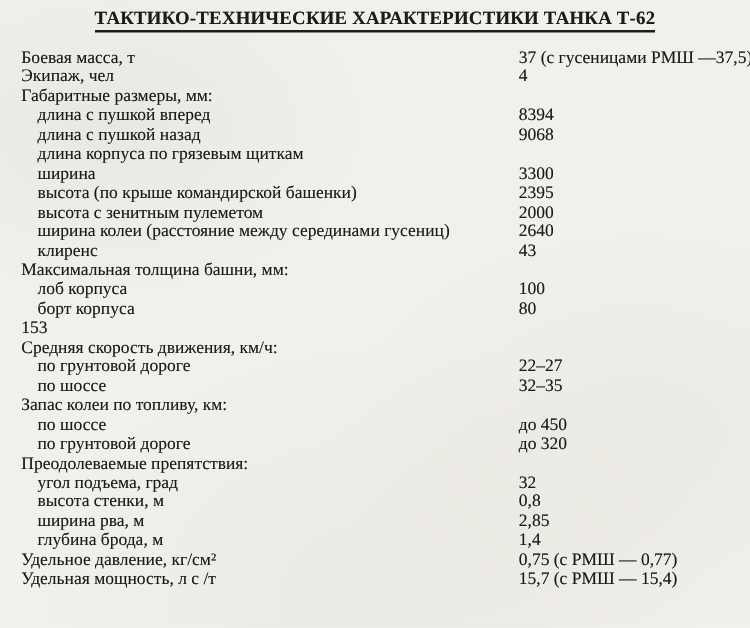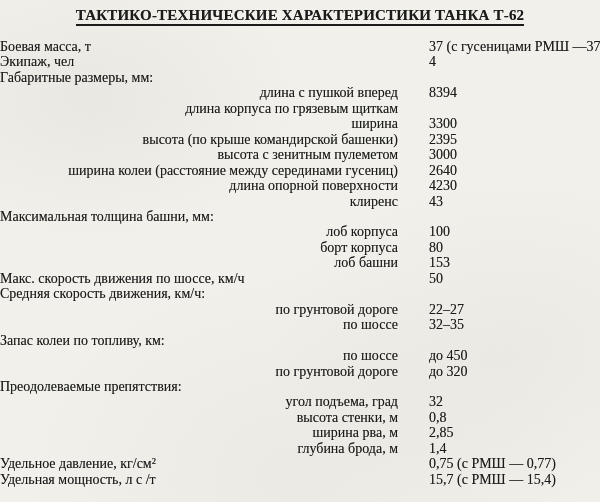--- a/index.html
+++ b/index.html
@@ -32,30 +32,29 @@
     border-bottom: 2px solid #1b1b1b;
     padding-bottom: 1px;
     text-shadow: 0 0 0.4px rgba(20,20,20,0.5);
   }
   .spec-table {
     margin-top: 13px;
   }
   .row {
     display: grid;
     grid-template-columns: 398px 1fr;
-    padding-left: 0;
+    padding-left: 17px;
     font-size: 14px;
     line-height: 15.45px;
     white-space: nowrap;
-    gap: 31px;
   }
   .row .label, .row .value {
     text-shadow: 0 0 0.4px rgba(20,20,20,0.45);
   }
-  .row.indent-1 .label { padding-left: 13px; text-align: right; }
+  .row.indent-1 .label { padding-left: 13px; }
   .row .value { padding-left: 0; }
 </style>
 </head>
 <body>
 
 <div class="page">
   <div class="title-wrap">
     <span class="title">ТАКТИКО-ТЕХНИЧЕСКИЕ ХАРАКТЕРИСТИКИ ТАНКА Т-62</span>
   </div>
   <div class="spec-table">
@@ -72,49 +71,49 @@
   <div class="row indent-0">
     <span class="label">Габаритные размеры, мм:</span>
     <span class="value"></span>
   </div>
 
   <div class="row indent-1">
     <span class="label">длина с пушкой вперед</span>
     <span class="value">8394</span>
   </div>
 
+  <div class="row indent-1">
+    <span class="label">длина с пушкой назад</span>
+    <span class="value">9068</span>
+  </div>
 
   <div class="row indent-1">
     <span class="label">длина корпуса по грязевым щиткам</span>
   </div>
 
   <div class="row indent-1">
     <span class="label">ширина</span>
     <span class="value">3300</span>
   </div>
 
   <div class="row indent-1">
     <span class="label">высота (по крыше командирской башенки)</span>
     <span class="value">2395</span>
   </div>
 
   <div class="row indent-1">
     <span class="label">высота с зенитным пулеметом</span>
-    <span class="value">3000</span>
+    <span class="value">2000</span>
   </div>
 
   <div class="row indent-1">
     <span class="label">ширина колеи (расстояние между серединами гусениц)</span>
     <span class="value">2640</span>
   </div>
 
-  <div class="row indent-1">
-    <span class="label">длина опорной поверхности</span>
-    <span class="value">4230</span>
-  </div>
 
   <div class="row indent-1">
     <span class="label">клиренс</span>
     <span class="value">43</span>
   </div>
 
   <div class="row indent-0">
     <span class="label">Максимальная толщина башни, мм:</span>
     <span class="value"></span>
   </div>
@@ -123,28 +122,23 @@
     <span class="label">лоб корпуса</span>
     <span class="value">100</span>
   </div>
 
   <div class="row indent-1">
     <span class="label">борт корпуса</span>
     <span class="value">80</span>
   </div>
 
   <div class="row indent-1">
-    <span class="label">лоб башни</span>
     <span class="value">153</span>
   </div>
 
-  <div class="row indent-0">
-    <span class="label">Макс. скорость движения по шоссе, км/ч</span>
-    <span class="value">50</span>
-  </div>
 
   <div class="row indent-0">
     <span class="label">Средняя скорость движения, км/ч:</span>
     <span class="value"></span>
   </div>
 
   <div class="row indent-1">
     <span class="label">по грунтовой дороге</span>
     <span class="value">22–27</span>
   </div>

